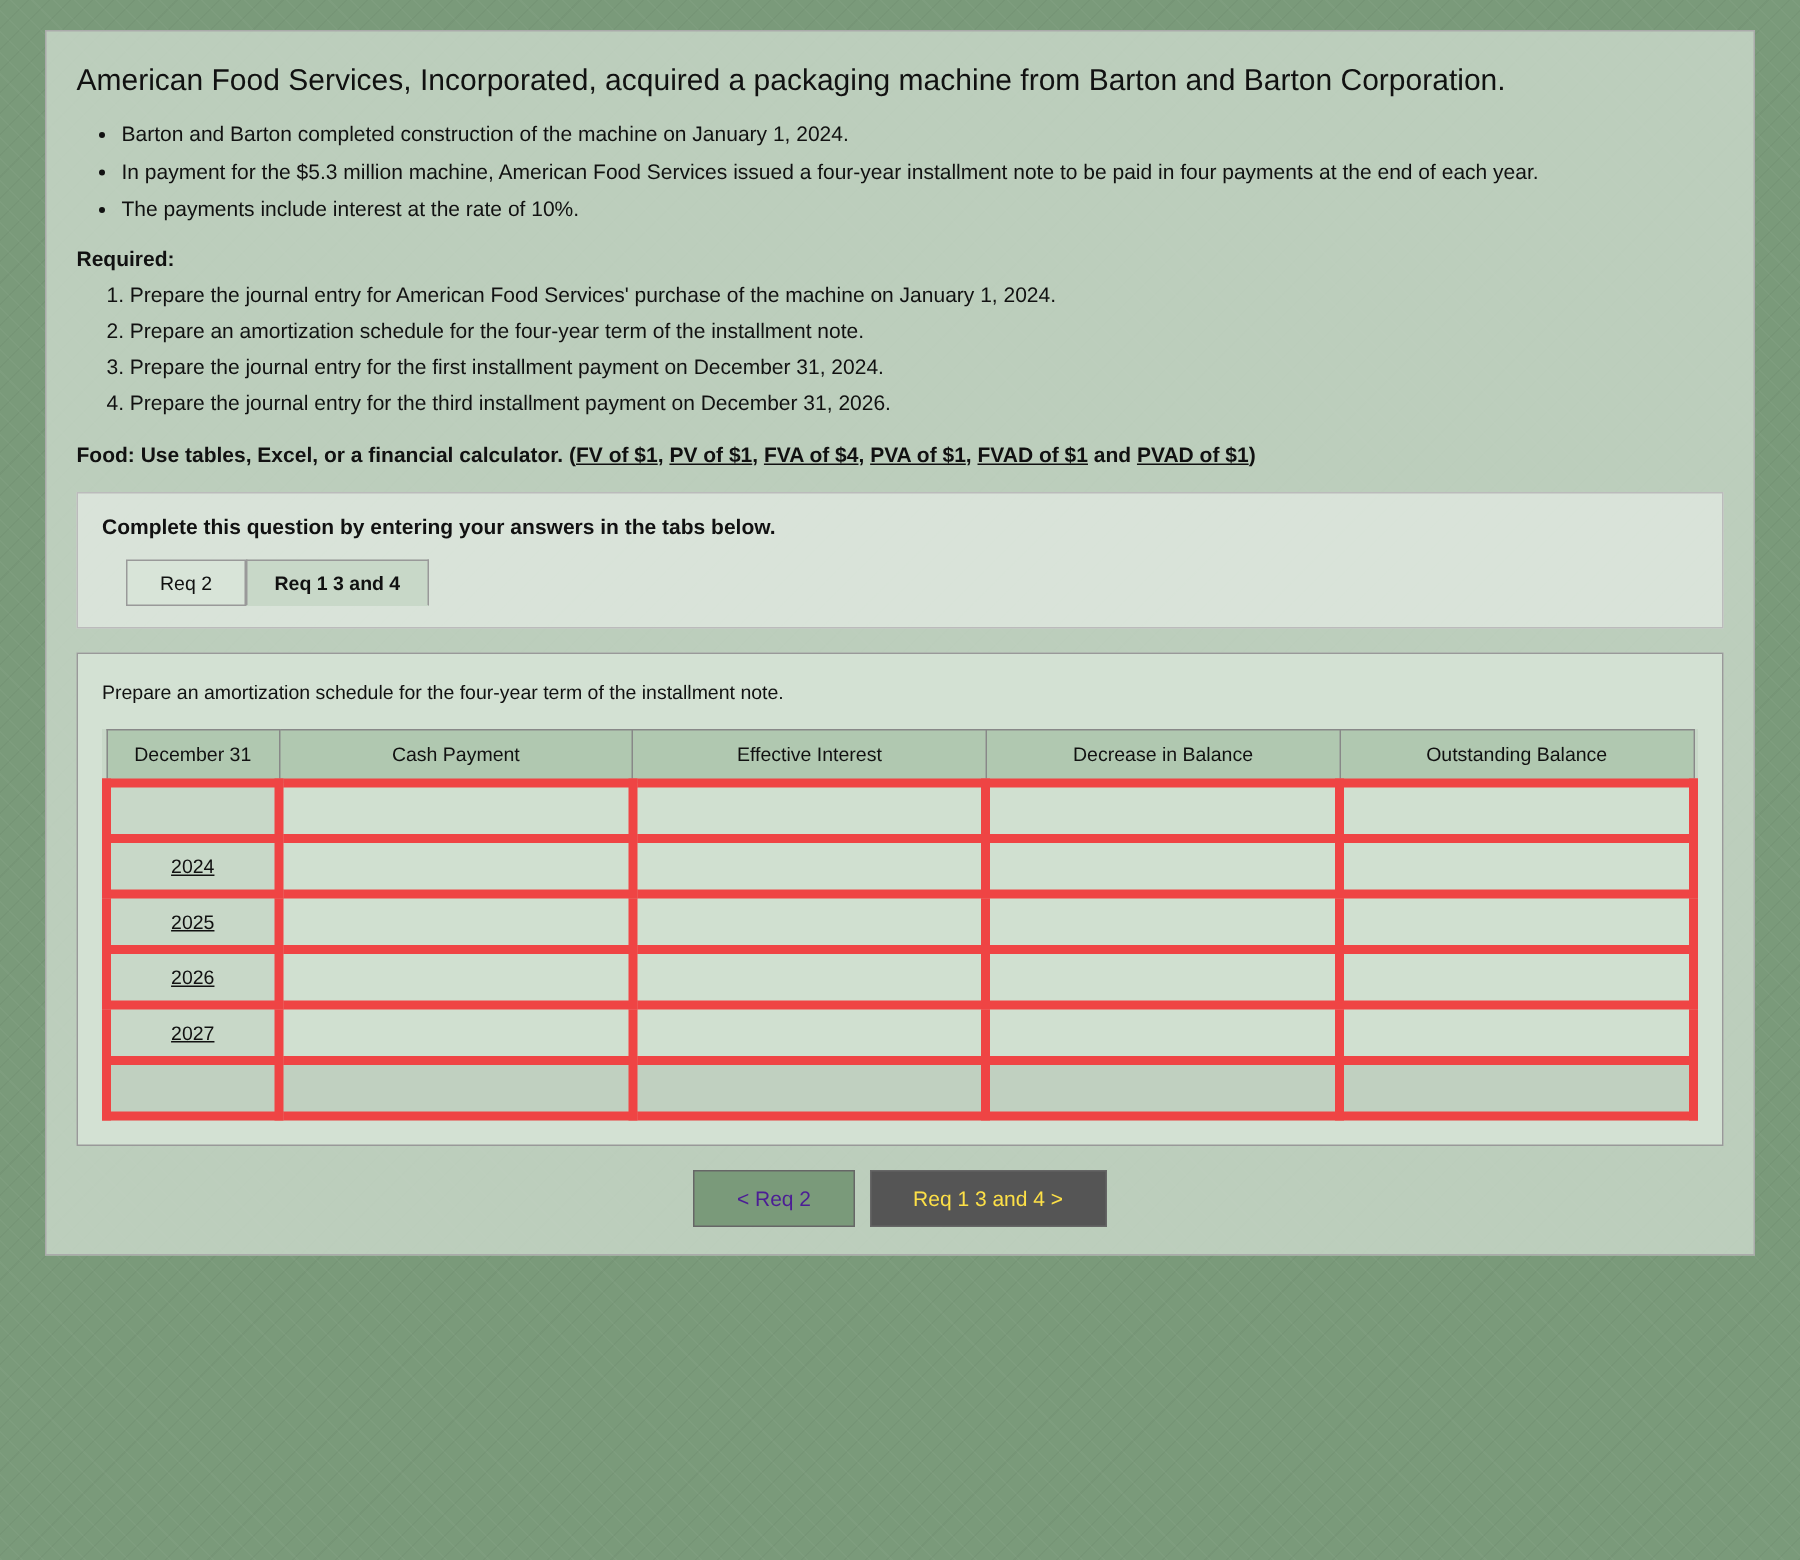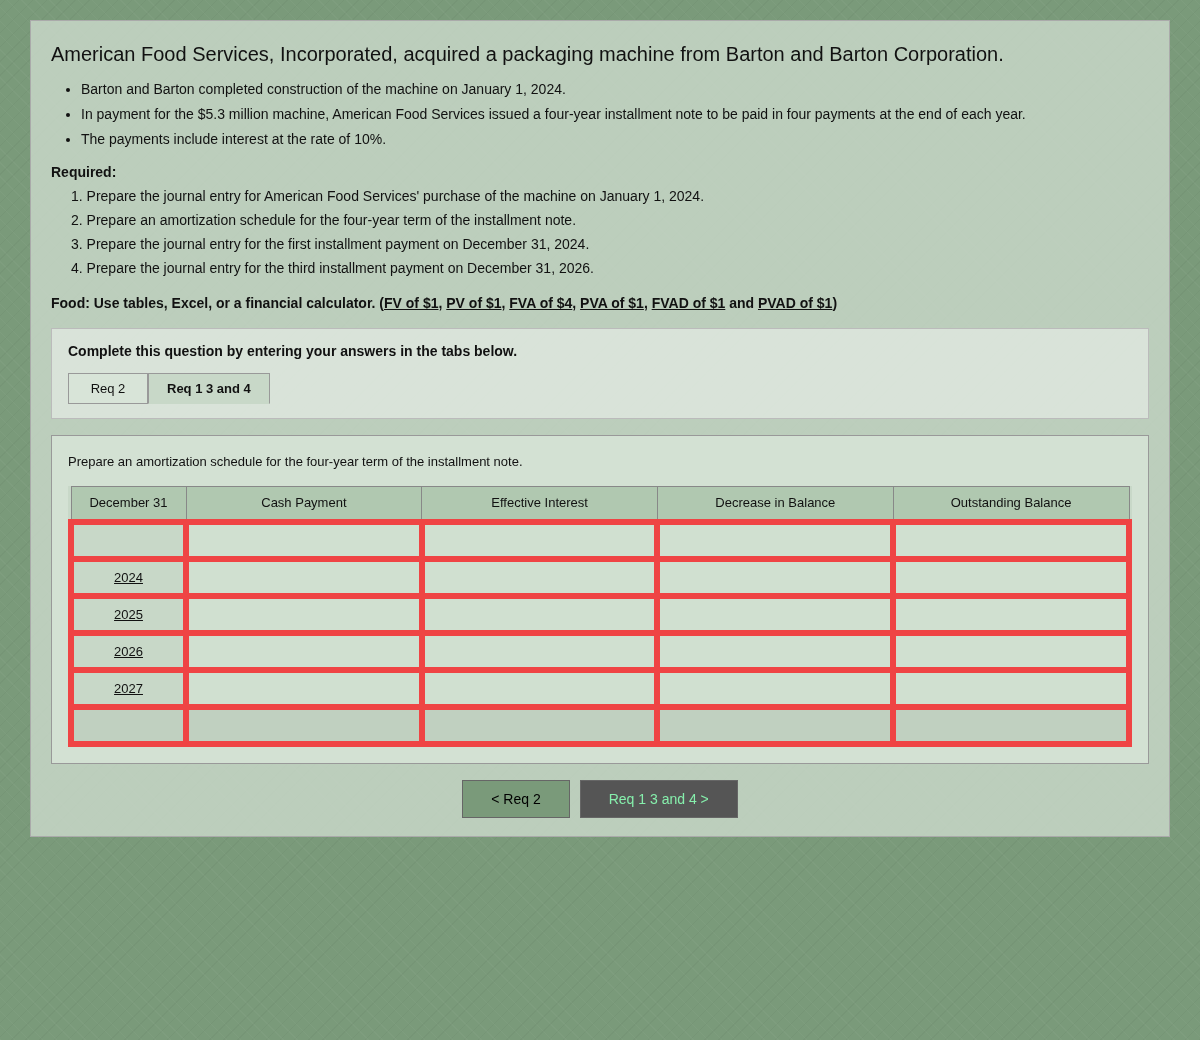--- a/index.html
+++ b/index.html
@@ -61,20 +61,21 @@
     }
     .complete-box p {
       font-weight: bold;
       font-size: 14px;
     }
     .tabs-row {
       display: flex;
       gap: 0;
       margin-bottom: 0;
       margin-top: 14px;
+      margin-left: 16px;
     }
     .tab {
       border: 1px solid #999;
       background: #d8e4d8;
       padding: 7px 18px;
       cursor: pointer;
       font-size: 13px;
       min-width: 80px;
       text-align: center;
     }
@@ -129,25 +130,25 @@
       margin-top: 16px;
     }
     .nav-btn {
       padding: 10px 28px;
       font-size: 14px;
       cursor: pointer;
       border: 1px solid #666;
     }
     .nav-btn.prev {
       background: #7a9a7a;
-      color: #000000;
+      color: #4c1d95;
     }
     .nav-btn.next {
       background: #555;
-      color: #86efac;
+      color: #fde047;
     }
     .th-multi {
       line-height: 1.3;
     }
   </style>
 </head>
 <body>
 
 <div class="main-container">
 

